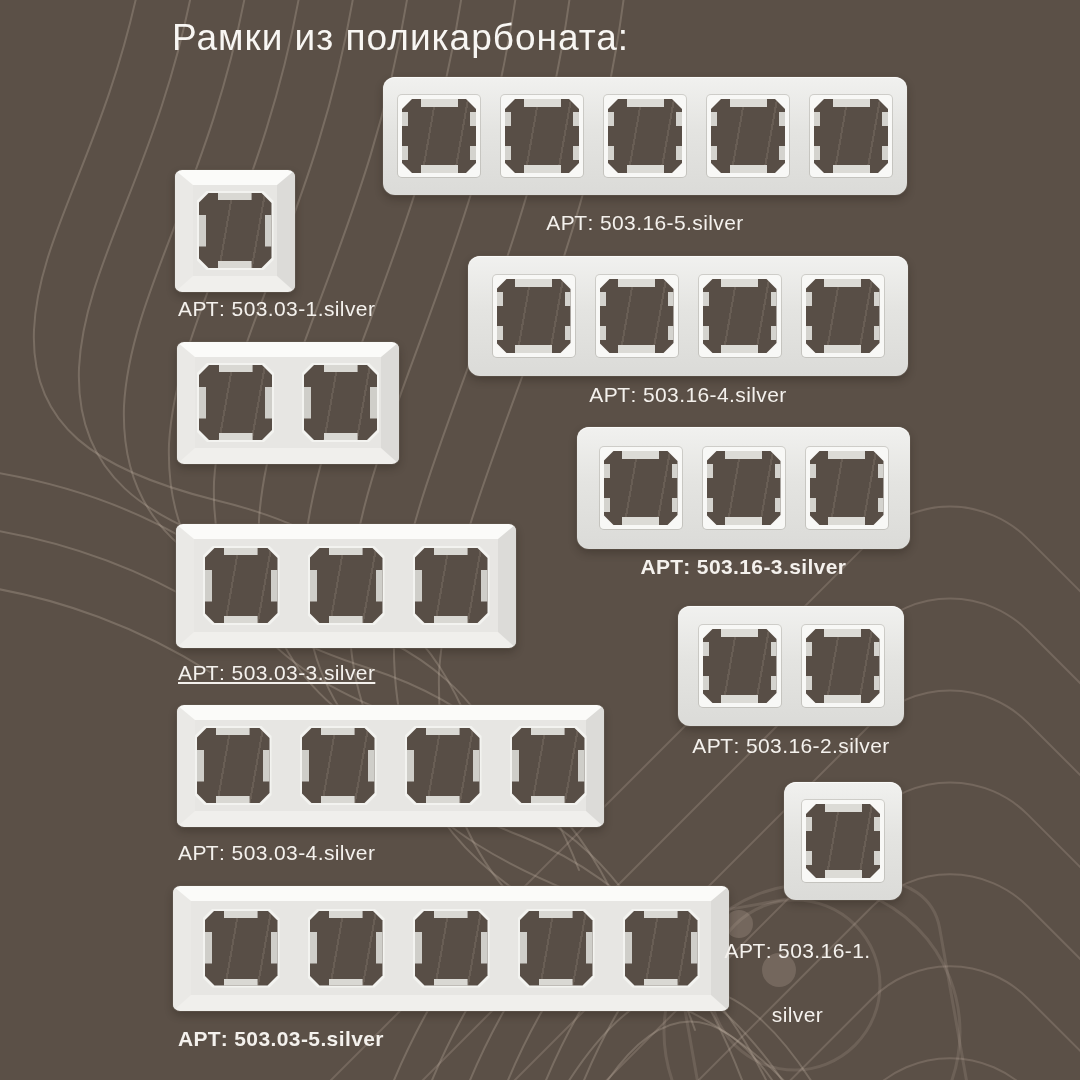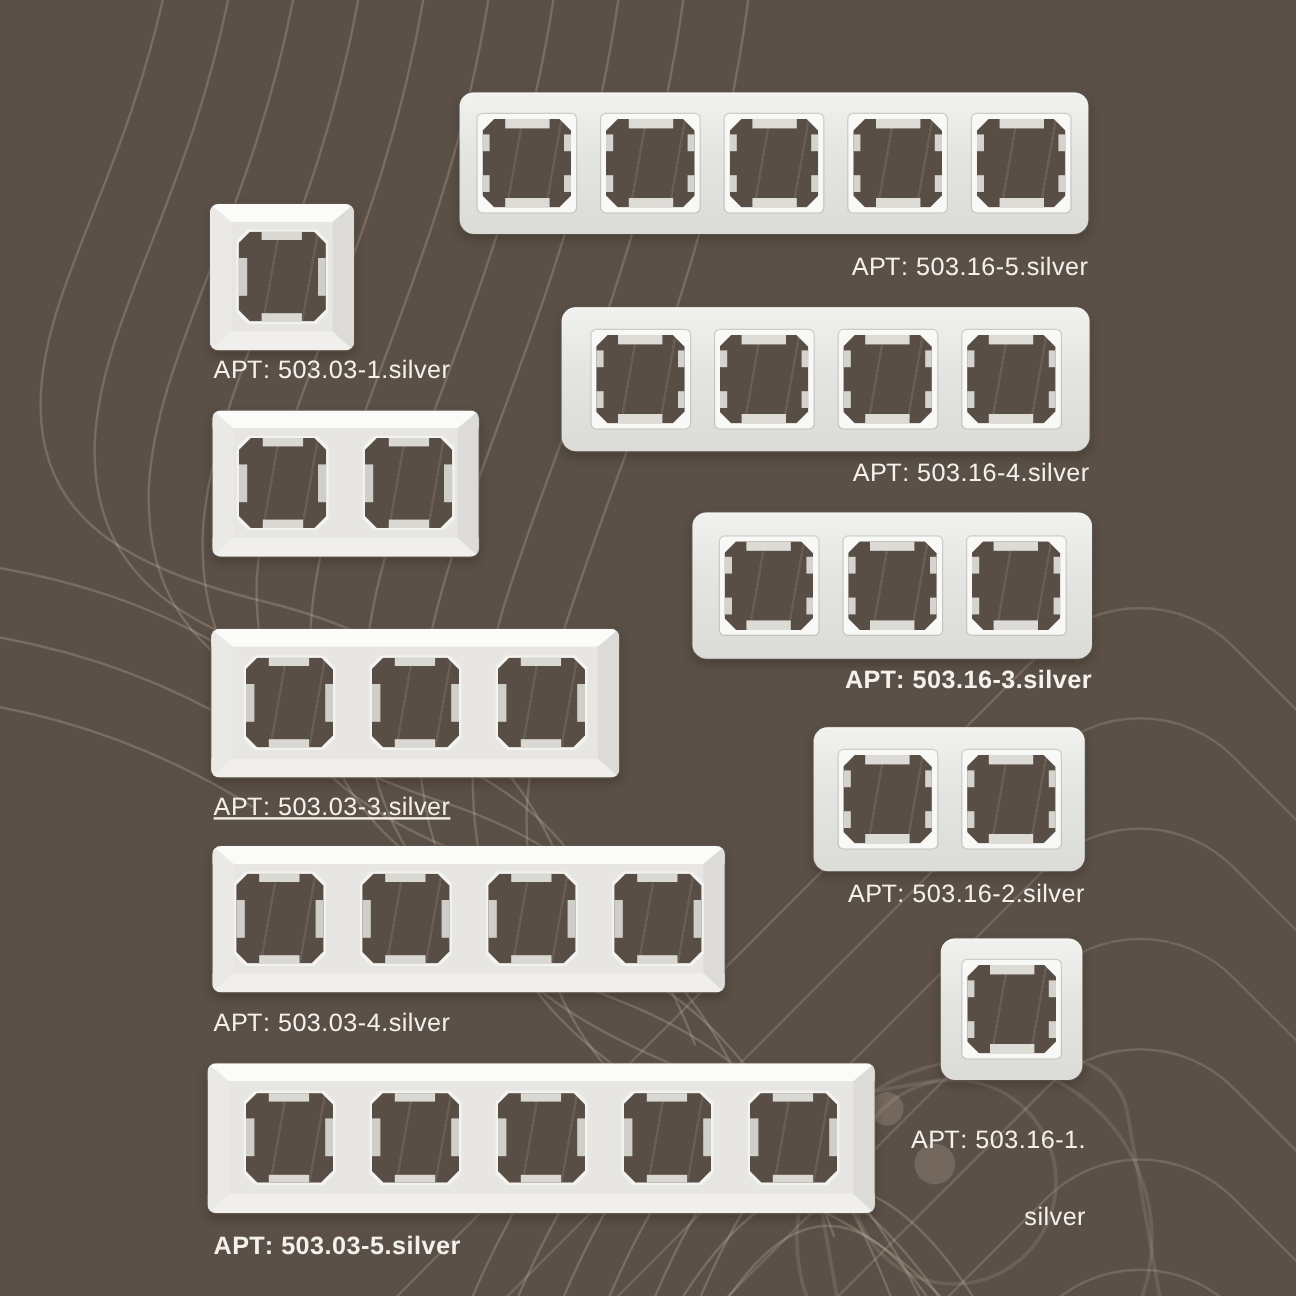--- a/index.html
+++ b/index.html
@@ -10,21 +10,21 @@
   }
   .decor{position:absolute;inset:0;z-index:0;}
   .title{
     position:absolute;left:172px;top:17px;z-index:2;
     font-size:37px;font-weight:400;letter-spacing:1px;color:#f8f6f3;
   }
   .art{
     position:absolute;z-index:2;font-size:21px;letter-spacing:.4px;color:#f4f1ed;
     white-space:pre-line;
   }
-  .art.r{text-align:right;}
+  .art.r{text-align:center;}
   
   .f03{
     position:absolute;z-index:1;box-sizing:border-box;
     border-style:solid;border-width:15px 18px 16px 18px;
     border-color:#fbfbf9 #dcdbd8 #f0efec #eae9e6;
     border-radius:7px;background:#e7e6e3;
     box-shadow:0 0 0 1px rgba(105,95,86,.45),0 4px 9px rgba(30,24,19,.32);
   }
   .row{position:absolute;inset:0;display:flex;align-items:center;justify-content:center;}
   .f03 .row{gap:28px;}
@@ -116,20 +116,21 @@
 
     <g fill="none" stroke="#cbbcac" stroke-opacity="0.16" stroke-width="3">
       <circle cx="795" cy="985" r="85"></circle>
       <circle cx="812" cy="1032" r="148"></circle>
       <rect x="690" y="895" width="265" height="265" rx="55" transform="rotate(-10 822 1027)"></rect>
       <circle cx="739" cy="924" r="14" fill="#cbbcac" fill-opacity="0.22" stroke="none"></circle>
       <circle cx="779" cy="970" r="17" fill="#cbbcac" fill-opacity="0.22" stroke="none"></circle>
     </g>
   </svg>
 
+  <div class="title">Рамки из поликарбоната:</div>
 
   <div class="f03" style="left:175px;top:170px;width:120px;height:122px;">
     <div class="row">
       <div class="g g03">
           <span class="win"></span>
         </div>
     </div>
   </div>
   <div class="art" style="left:178px;top:297px;">АРТ: 503.03-1.silver</div>
 

